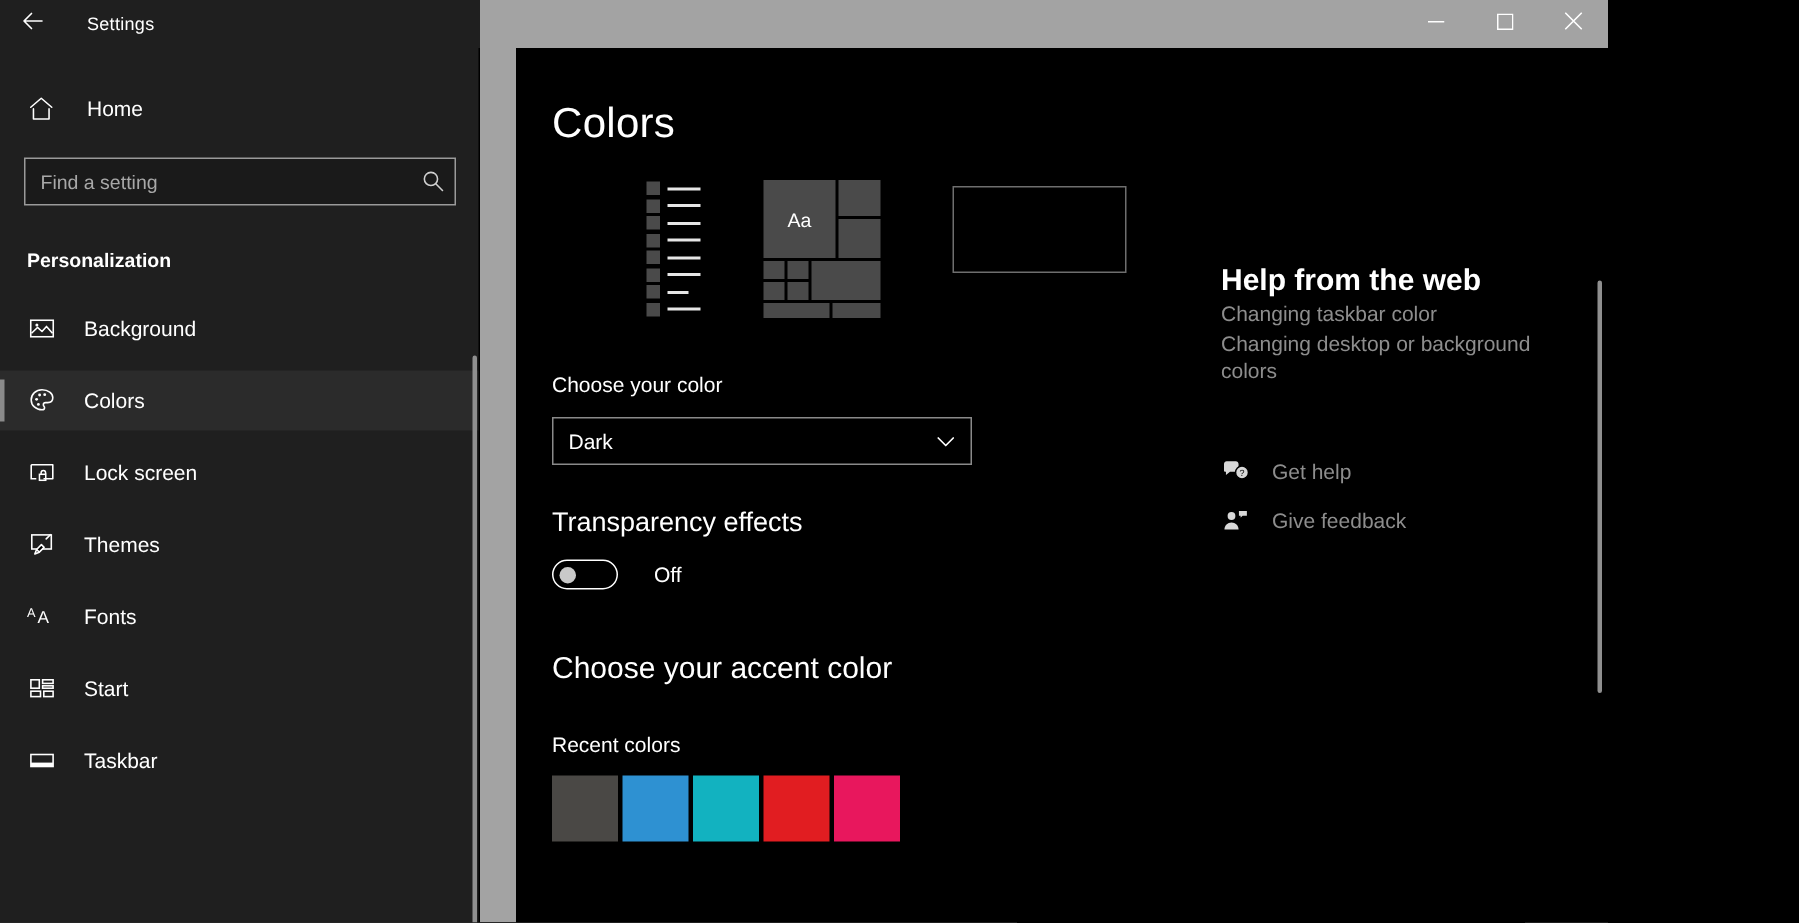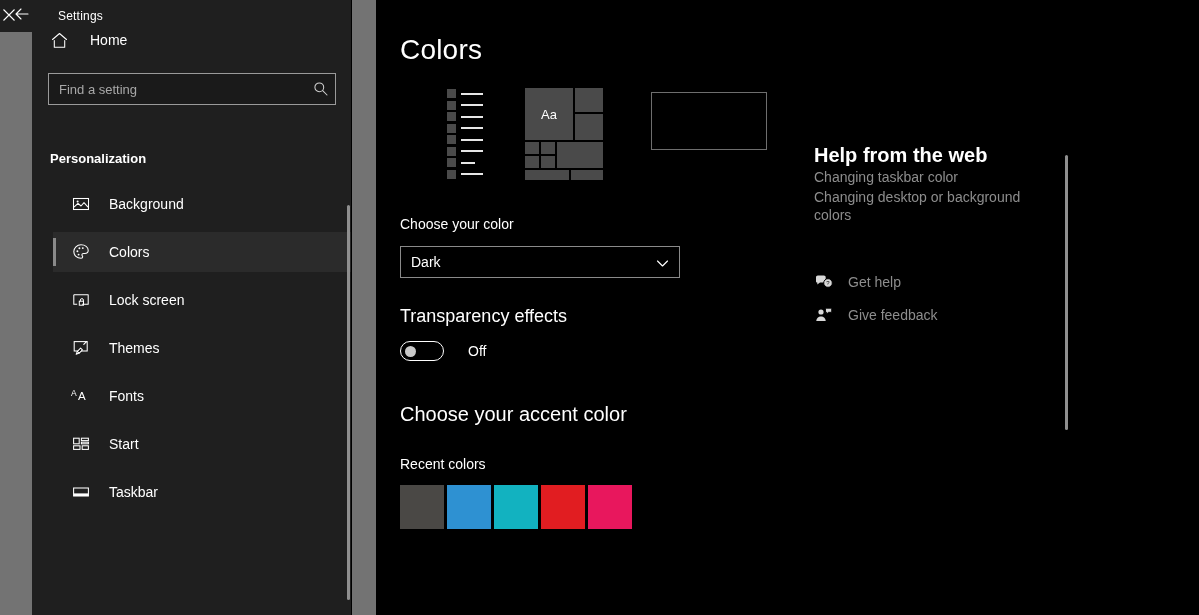--- a/index.html
+++ b/index.html
@@ -11,22 +11,23 @@
     overflow: hidden;
     background: #000000;
     font-family: "Liberation Sans", sans-serif;
     -webkit-font-smoothing: antialiased;
   }
 
   .window {
     position: relative;
     width: 1072px;
     height: 615px;
-    background: #737373;
-    display: flex;
+    background: #a3a3a3;
+    display: flex;
+    flex-direction: column;
   }
 
   
   .titlebar {
     position: relative;
     height: 32px;
     flex: 0 0 32px;
     display: flex;
     align-items: center;
     background: transparent;
@@ -132,25 +133,25 @@
     top: 8px;
     color: #d0d0d0;
     pointer-events: none;
   }
 
   .section-head {
     font-size: 13px;
     font-weight: bold;
     color: #ffffff;
     padding: 0 0 0 18px;
-    margin-top: 46px;
+    margin-top: 29px;
     margin-bottom: 18px;
   }
 
-  .nav-list { list-style: none; padding-left: 21px; }
+  .nav-list { list-style: none; }
   .nav-item {
     position: relative;
     display: flex;
     align-items: center;
     height: 40px;
     margin-bottom: 8px;
     padding-left: 18px;
     cursor: pointer;
   }
   .nav-item.selected { background: #2b2b2b; }

